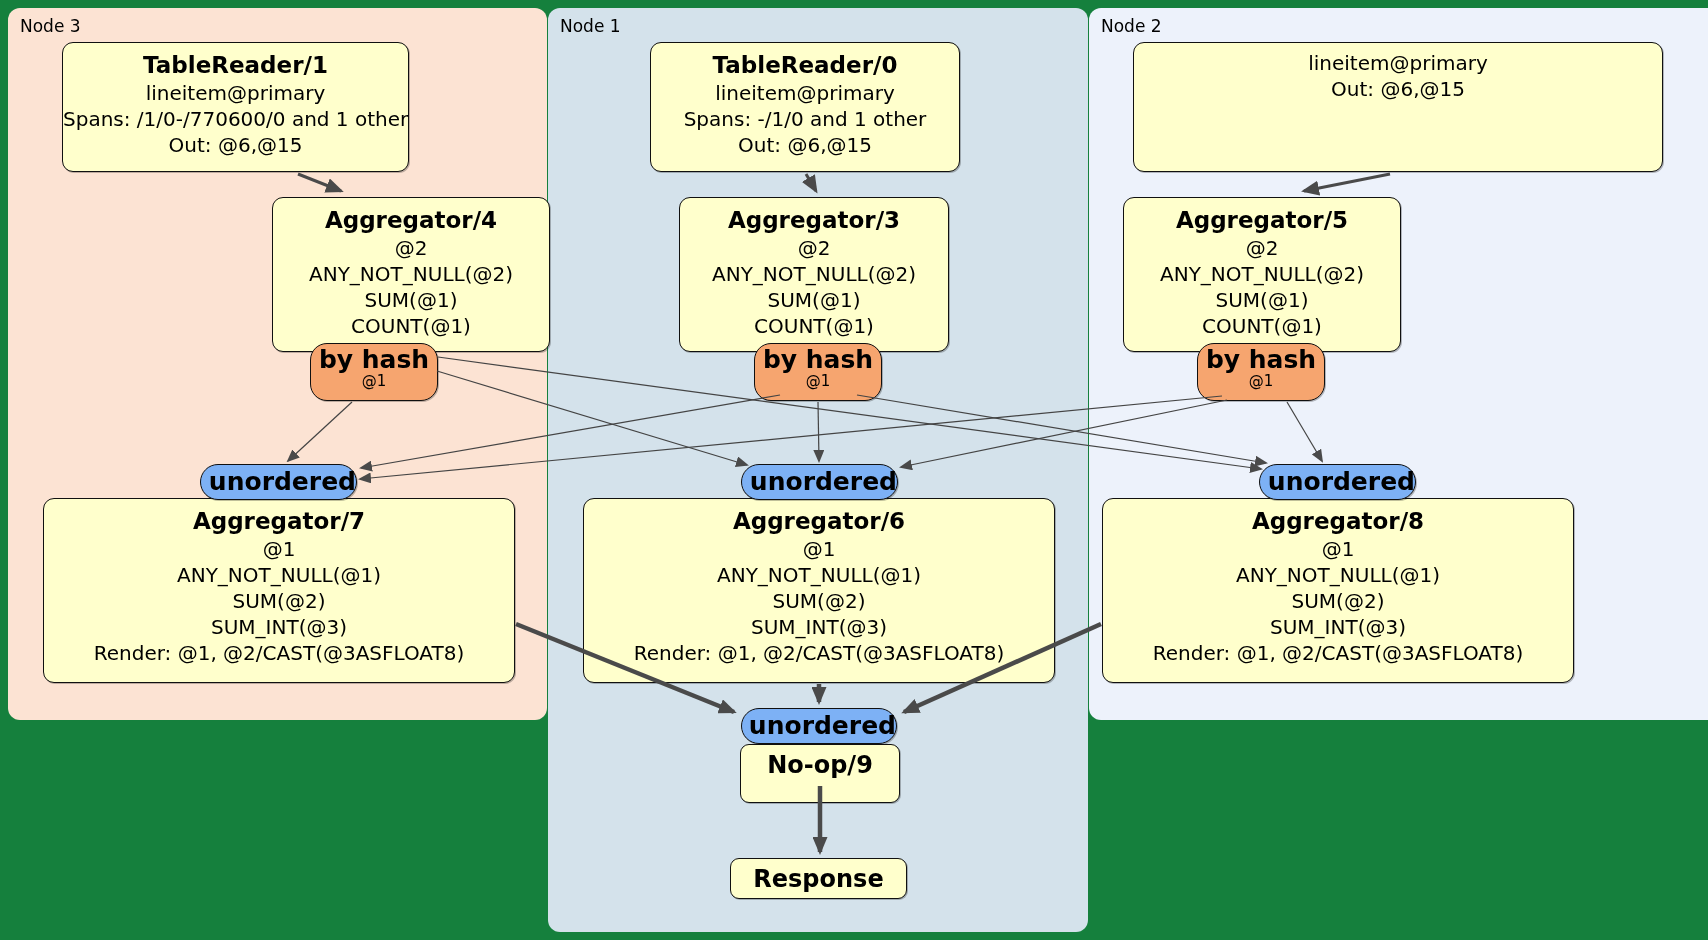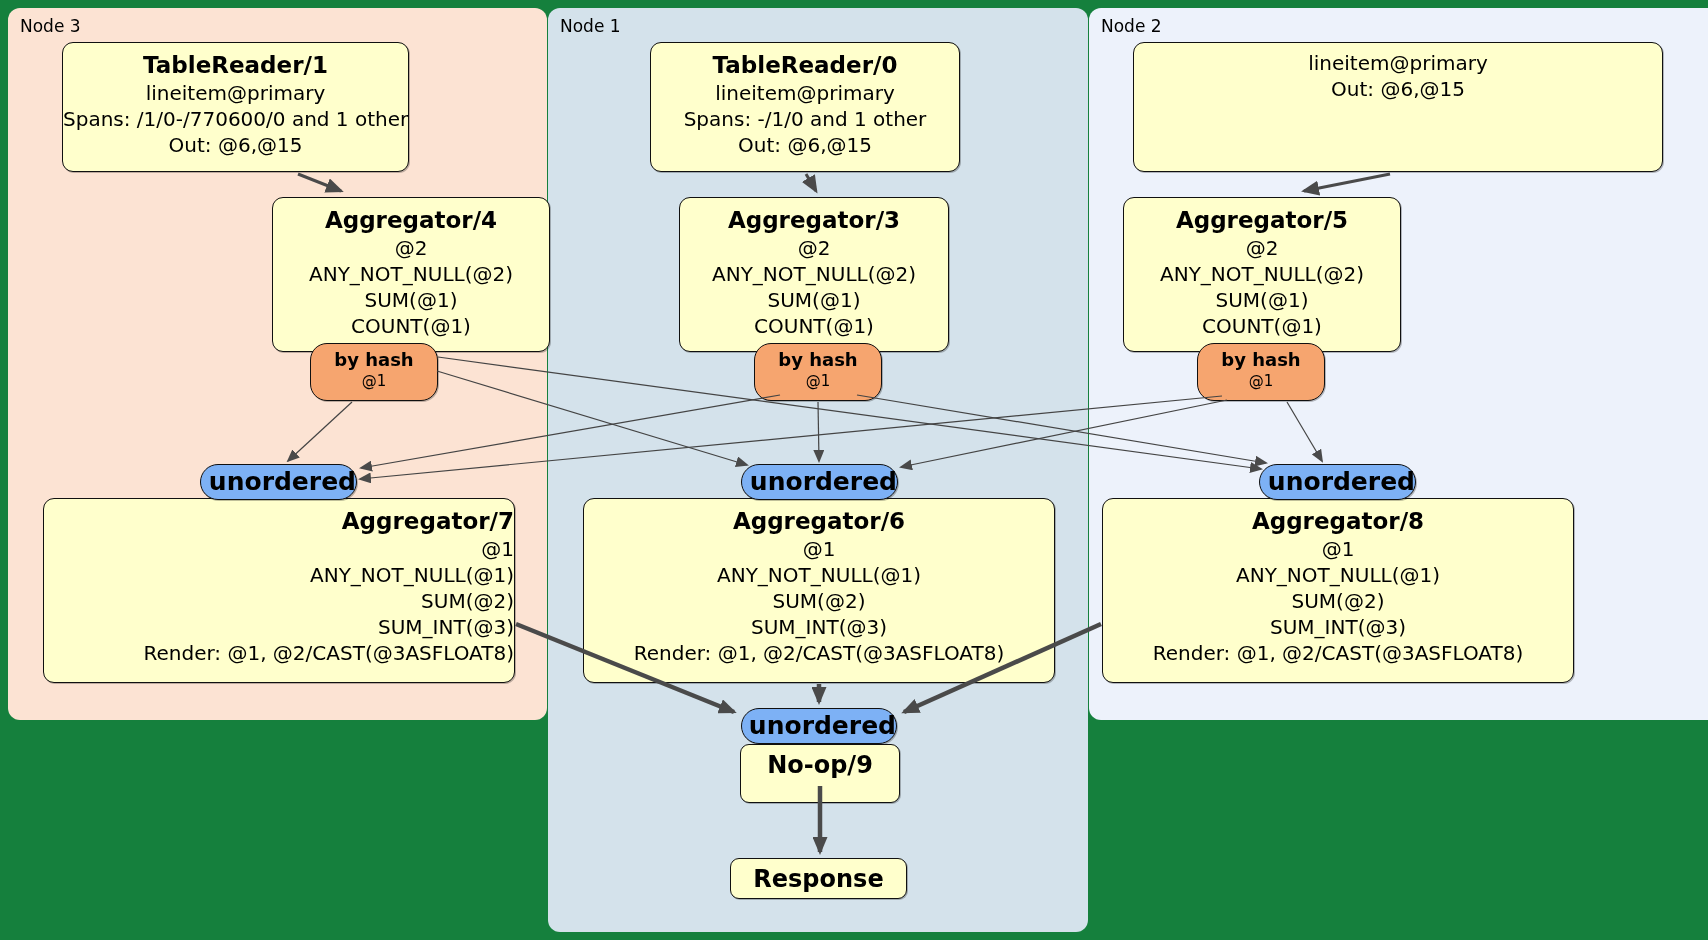--- a/index.html
+++ b/index.html
@@ -11,21 +11,21 @@
 
   .pbox{position:absolute;background:#ffffcc;border:1.5px solid #101010;border-radius:11px;
         box-sizing:border-box;text-align:center;padding-top:7px;
         box-shadow:1px 1px 0 rgba(0,0,0,0.25);}
   .pbox .ptitle{font-size:23px;font-weight:bold;line-height:30px;color:#000;}
   .pbox .pline{font-size:20px;line-height:26px;color:#000;white-space:nowrap;}
 
   .router{position:absolute;background:#f6a56f;border:1.5px solid #101010;border-radius:17px;
           box-sizing:border-box;text-align:center;padding-top:4px;
           box-shadow:1px 1px 0 rgba(0,0,0,0.25);}
-  .router .rlabel{font-size:18px;font-weight:bold;line-height:24px;color:#000;}
+  .router .rlabel{font-size:25px;font-weight:bold;line-height:24px;color:#000;}
   .router .rsub{font-size:15px;line-height:18px;color:#000;}
 
   .sync{position:absolute;background:#7db1f5;border:1.5px solid #101010;border-radius:18px;
         box-sizing:border-box;text-align:right;
         font-size:25px;font-weight:bold;color:#000;
         box-shadow:1px 1px 0 rgba(0,0,0,0.25);}
   .sync span{line-height:33px;}
 
   .term{position:absolute;background:#ffffcc;border:1.5px solid #101010;border-radius:9px;
         box-sizing:border-box;text-align:center;font-size:24px;font-weight:bold;color:#000;
@@ -86,21 +86,21 @@
   </div>
 
   <div class="pbox z2" style="left:1123px;top:197px;width:278px;height:155px;">
     <div class="ptitle">Aggregator/5</div>
     <div class="pline">@2</div>
     <div class="pline">ANY_NOT_NULL(@2)</div>
     <div class="pline">SUM(@1)</div>
     <div class="pline">COUNT(@1)</div>
   </div>
 
-  <div class="pbox z2" style="left:43px;top:498px;width:472px;height:185px;text-align:right;">
+  <div class="pbox z2" style="left:43px;top:498px;width:472px;height:185px;">
     <div class="ptitle">Aggregator/7</div>
     <div class="pline">@1</div>
     <div class="pline">ANY_NOT_NULL(@1)</div>
     <div class="pline">SUM(@2)</div>
     <div class="pline">SUM_INT(@3)</div>
     <div class="pline">Render: @1, @2/CAST(@3ASFLOAT8)</div>
   </div>
 
   <div class="pbox z2" style="left:583px;top:498px;width:472px;height:185px;">
     <div class="ptitle">Aggregator/6</div>

